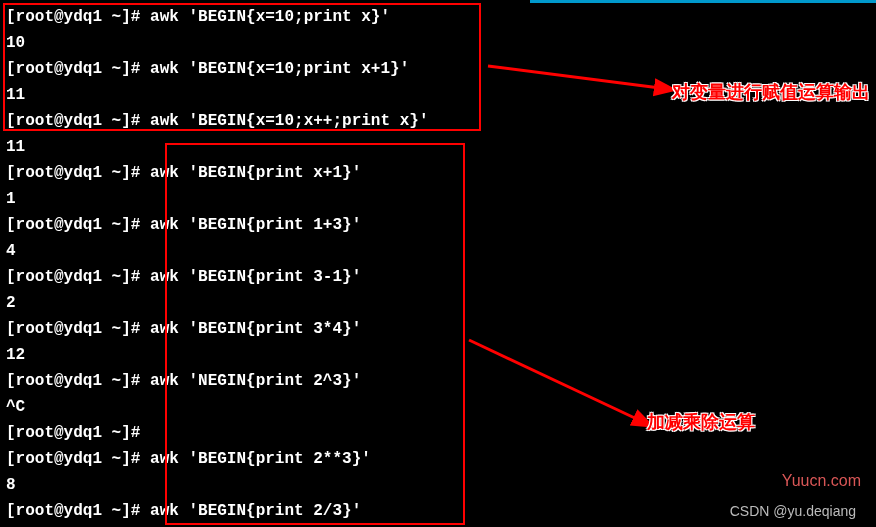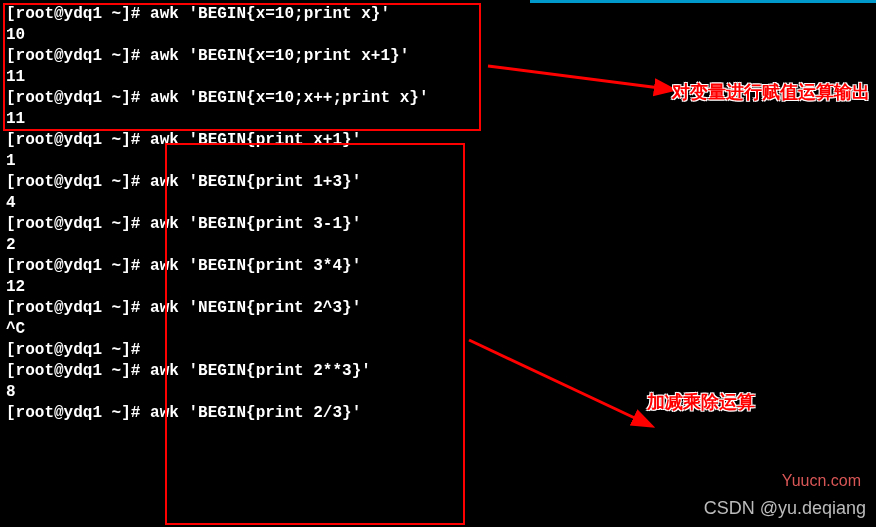--- a/index.html
+++ b/index.html
@@ -11,21 +11,21 @@
       color: #ffffff;
       width: 876px;
       height: 527px;
       position: relative;
       overflow: hidden;
       font-weight: bold;
     }
     
     .terminal {
       padding: 4px 6px;
-      line-height: 21px;
+      line-height: 26px;
       white-space: pre;
     }
     
     .prompt { color: #ffffff; }
     .cmd { color: #ffffff; }
     .output-num { color: #ffffff; }
     
     .box1 {
       position: absolute;
       top: 3px;
@@ -60,39 +60,39 @@
     
     .annotation {
       position: absolute;
       color: #ff0000;
       font-family: "SimHei","Microsoft YaHei",sans-serif;
       font-size: 18px;
       font-weight: bold;
       text-shadow: 1px 1px 0 #fff, -1px 1px 0 #fff, 1px -1px 0 #fff, -1px -1px 0 #fff;
     }
     .anno1 { top: 80px; left: 672px; text-align: right; }
-    .anno2 { top: 390px; left: 647px; }
+    .anno2 { top: 410px; left: 647px; }
     
     .watermark1 {
       position: absolute;
       right: 15px;
       top: 472px;
       color: #ff6666;
       font-family: "Arial",sans-serif;
       font-size: 16px;
       opacity: 0.85;
       font-weight: normal;
     }
     .watermark2 {
       position: absolute;
-      right: 10px;
+      right: 20px;
       bottom: 8px;
       color: #bbbbbb;
       font-family: "Arial",sans-serif;
-      font-size: 18px;
+      font-size: 14px;
       font-weight: normal;
     }
     .topbar {
       position: absolute;
       top: 0;
       left: 530px;
       right: 0;
       height: 3px;
       background: #0099cc;
     }

